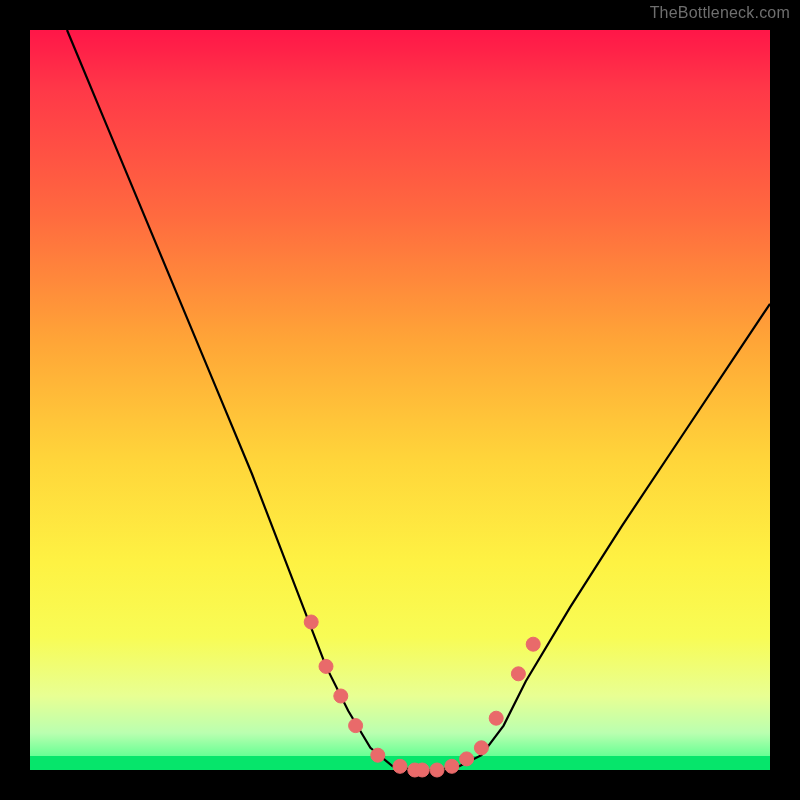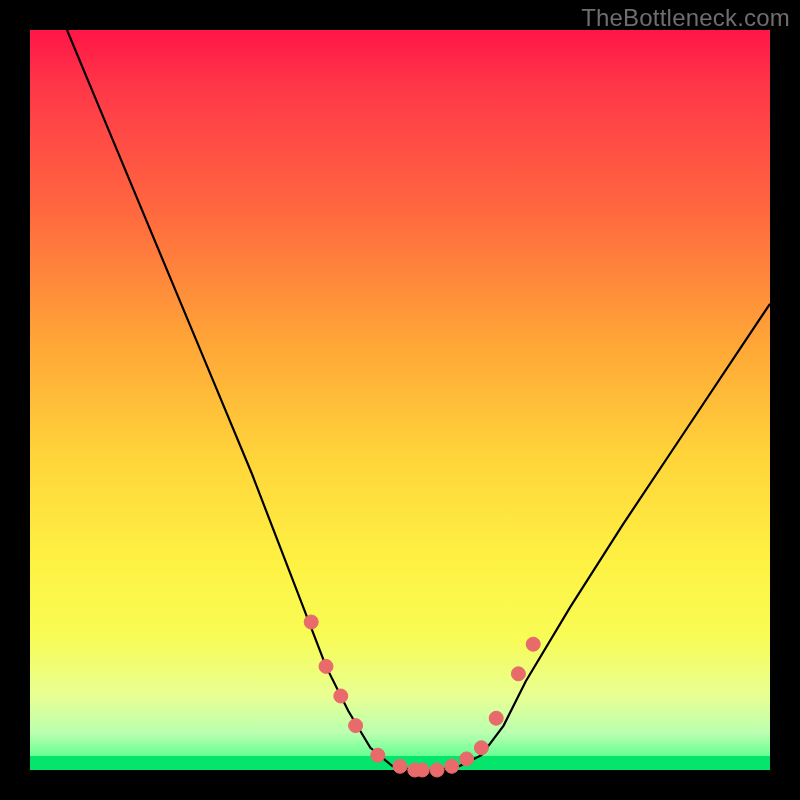--- a/index.html
+++ b/index.html
@@ -29,21 +29,21 @@
       #e8ff93 90%,
       #baffb0 95%,
       #35ff83 100%
     );
   }
   .attribution {
     position: absolute;
     top: 4px;
     right: 10px;
     color: #6e6e6e;
-    font-size: 24px;
+    font-size: 16px;
     letter-spacing: 0.2px;
     font-weight: 400;
   }
   svg.plot {
     position: absolute;
     left: 0;
     top: 0;
     width: 740px;
     height: 740px;
     overflow: visible;

